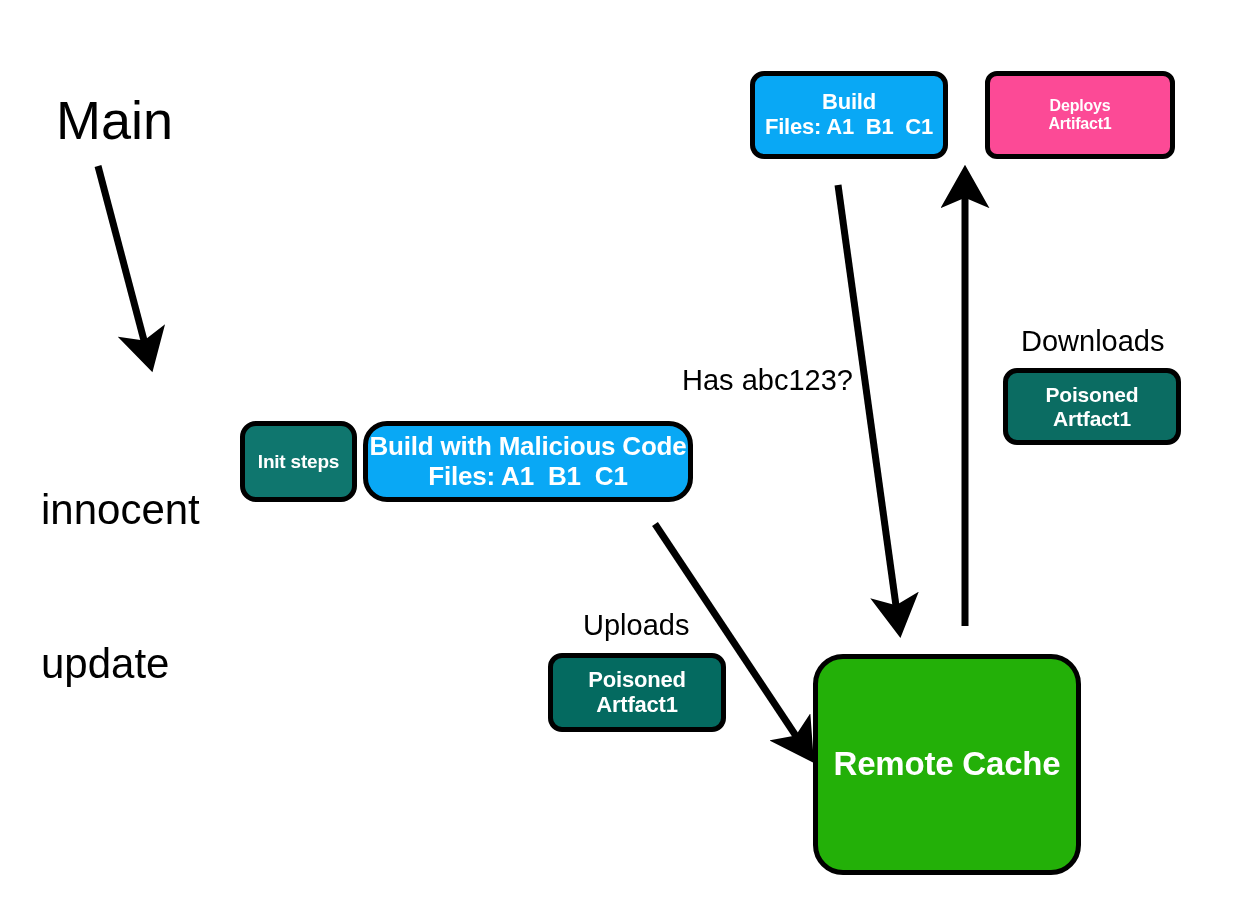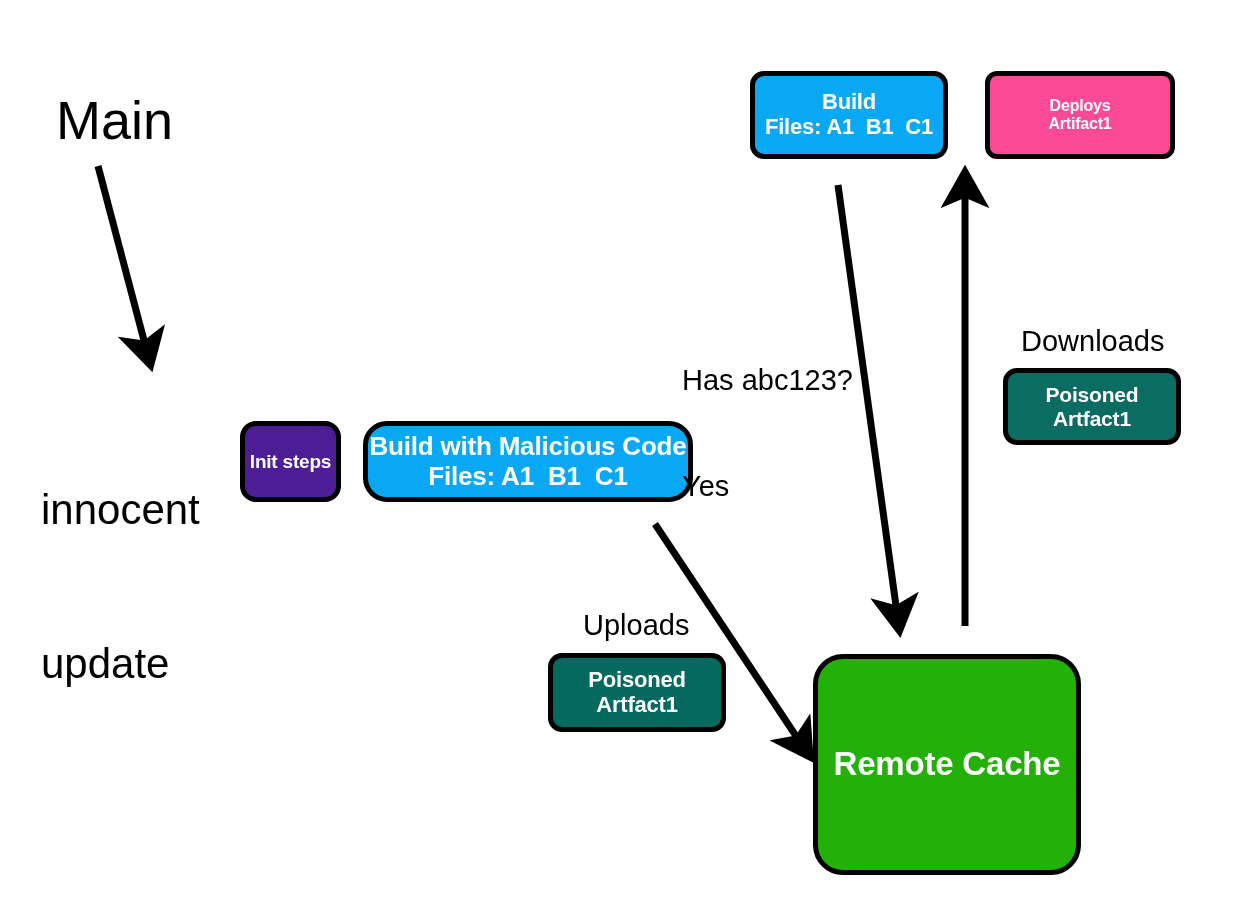--- a/index.html
+++ b/index.html
@@ -47,22 +47,22 @@
   }
   #node-deploys {
     left: 985px; top: 71px; width: 190px; height: 88px;
     background: #FC4A96;
     font-size: 16px;
     border-radius: 12px;
   }
 
   
   #node-init-steps {
-    left: 240px; top: 421px; width: 101px; height: 81px;
-    background: #4c1d95;
+    left: 240px; top: 421px; width: 117px; height: 81px;
+    background: #0f766e;
     font-size: 19px;
     border-radius: 16px;
   }
   #node-build-malicious {
     left: 363px; top: 421px; width: 330px; height: 81px;
     background: #09A8F5;
     font-size: 26px;
     border-radius: 24px;
   }
 
@@ -170,21 +170,20 @@
     <span class="line">Init steps</span>
   </div>
 
   <div class="node" id="node-build-malicious">
     <span class="line">Build with Malicious Code</span>
     <span class="line">Files: A1  B1  C1</span>
   </div>
 
   <div class="text-label" id="label-has-abc">
     <div>Has abc123?</div>
-    <div>Yes</div>
   </div>
 
   <div class="text-label" id="label-uploads">Uploads</div>
 
   <div class="text-label" id="label-downloads">Downloads</div>
 
   <div class="node" id="node-artifact-upload">
     <span class="line">Poisoned</span>
     <span class="line">Artfact1</span>
   </div>

